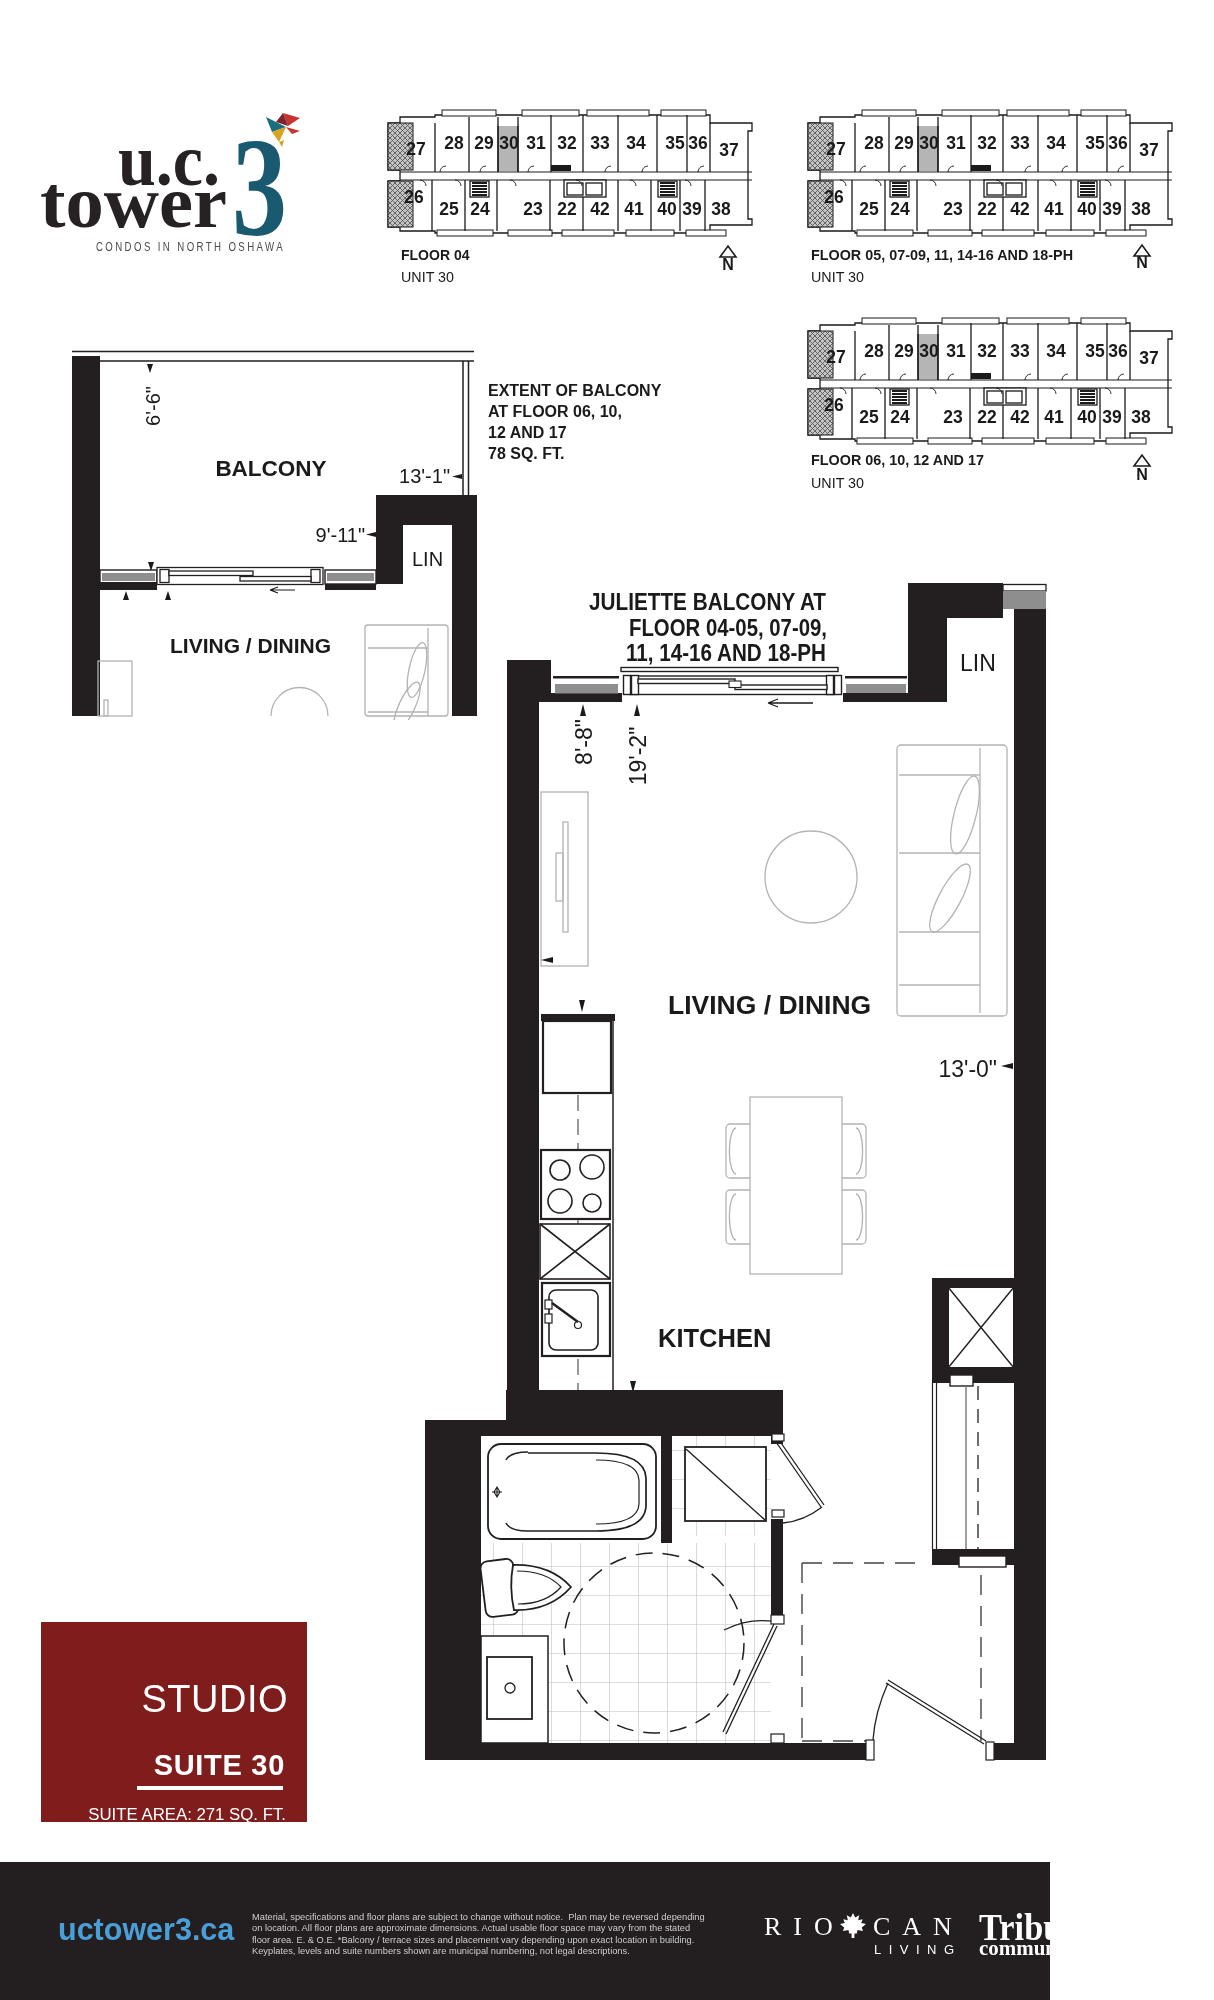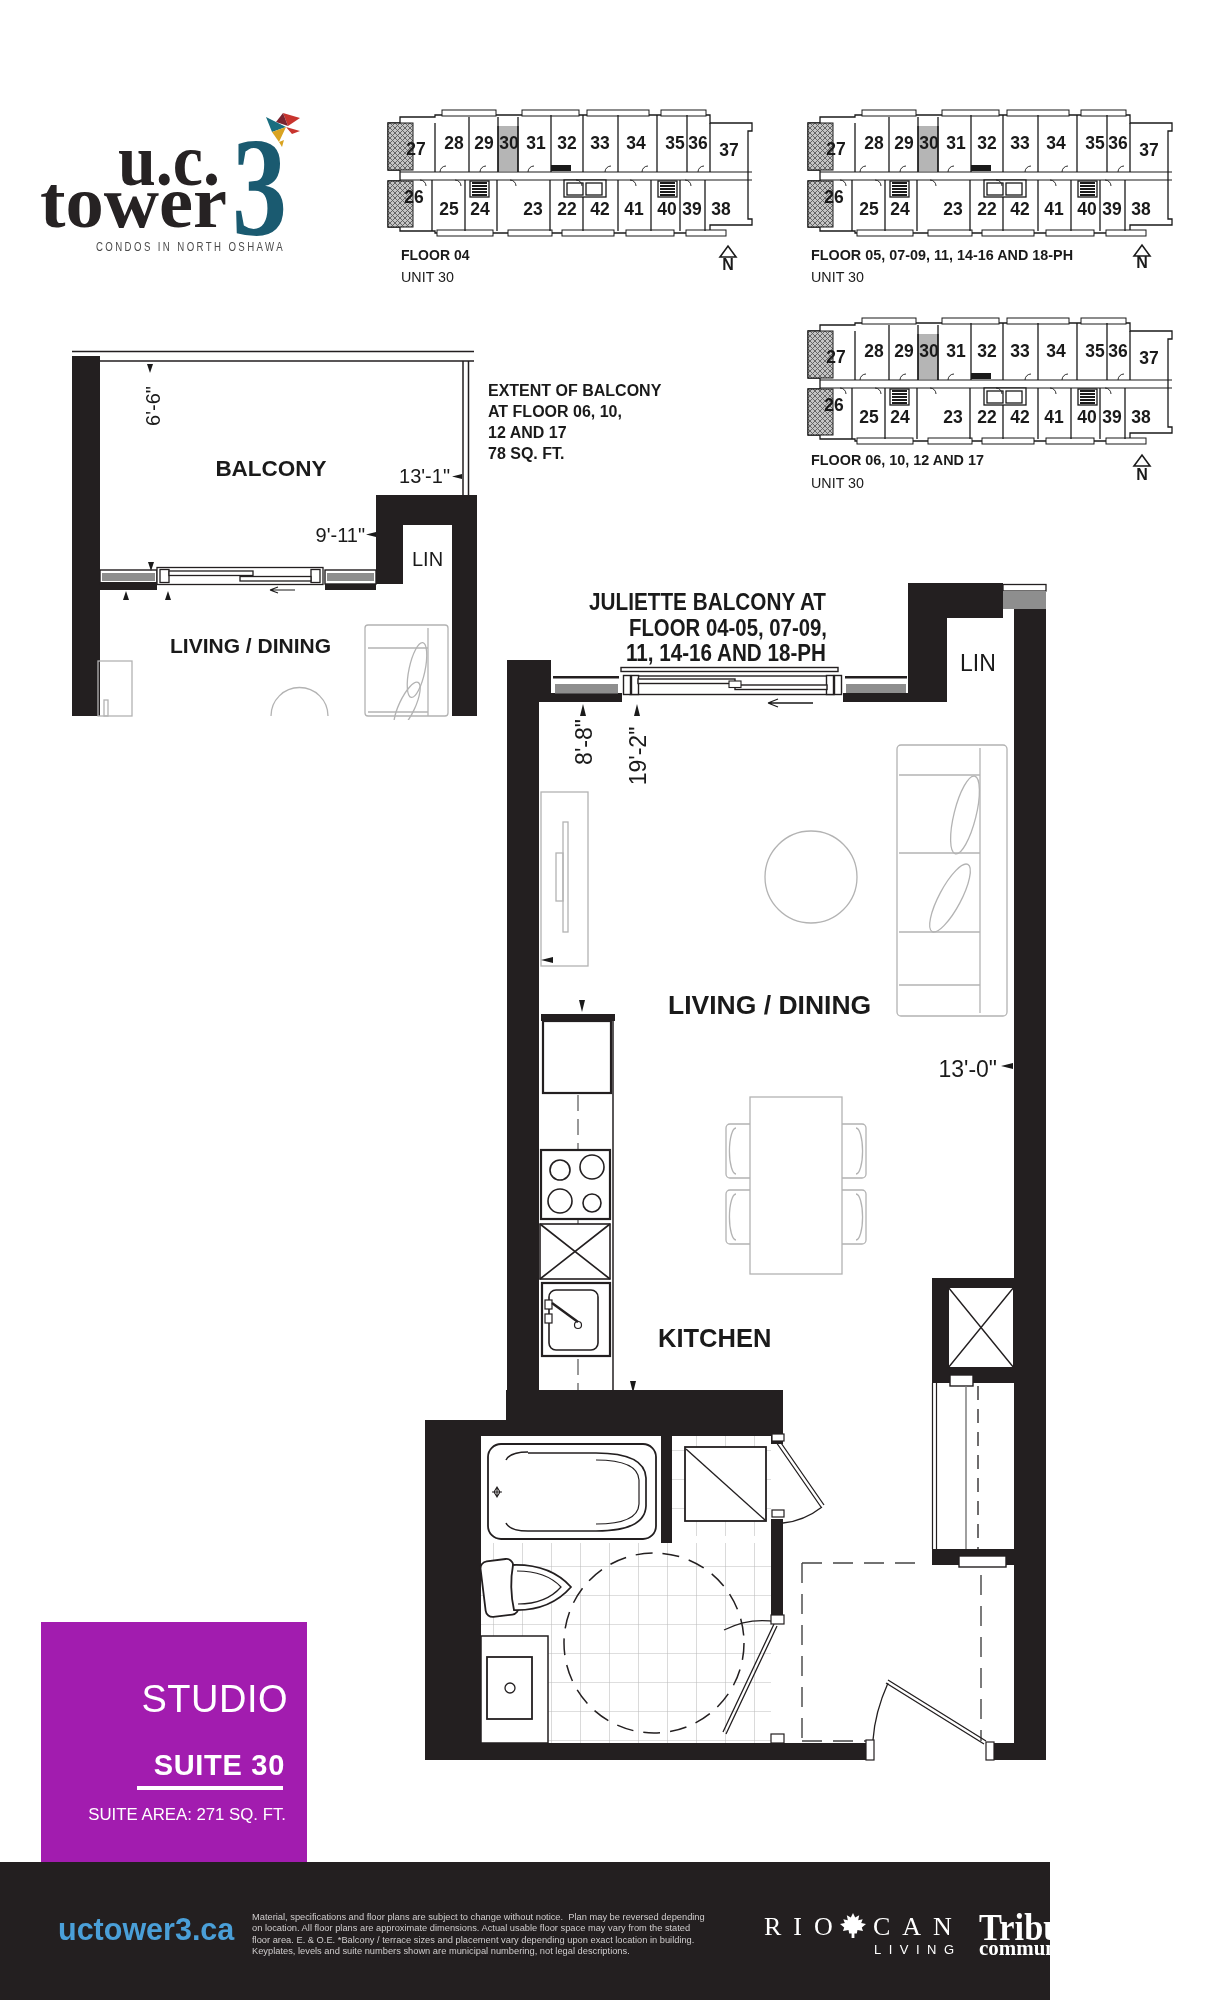--- a/index.html
+++ b/index.html
@@ -475,21 +475,21 @@
   <path d="M802,1563 H926 M802,1563 V1741 M981,1575 V1741 M802,1741 H868" stroke="#444" stroke-width="1.4" fill="none" stroke-dasharray="20 11"></path>
 
   <g stroke="#231f20" fill="none" stroke-width="1.3">
     <path d="M984,1744 L886,1683 M986,1741 L888,1680"></path>
     <path d="M888,1683 Q875,1712 873,1740"></path>
     <rect x="866" y="1740" width="8" height="20" fill="#fff" stroke-width="1.2"></rect>
     <rect x="986" y="1742" width="8" height="18" fill="#fff" stroke-width="1.2"></rect>
   </g>
 </svg>
 
-<div class="abs" style="left:41px;top:1622px;width:266px;height:240px;background:#a21caf;color:#fff;">
+<div class="abs" style="left:41px;top:1622px;width:266px;height:200px;background:#7f1d1d;color:#fff;">
 
   <div style="position:absolute;right:19px;top:56px;font-size:38px;font-weight:400;letter-spacing:0.5px;white-space:nowrap;">STUDIO</div>
 
   <div style="position:absolute;right:22px;top:127px;font-size:29px;font-weight:bold;letter-spacing:0.7px;white-space:nowrap;text-align:right;">SUITE 30</div>
 
   <div style="position:absolute;right:24px;top:164px;width:146px;height:4px;background:#fff;"></div>
 
   <div style="position:absolute;right:21px;top:183px;font-size:16.8px;font-weight:400;white-space:nowrap;">SUITE AREA: 271 SQ. FT.</div>
 </div>
 

